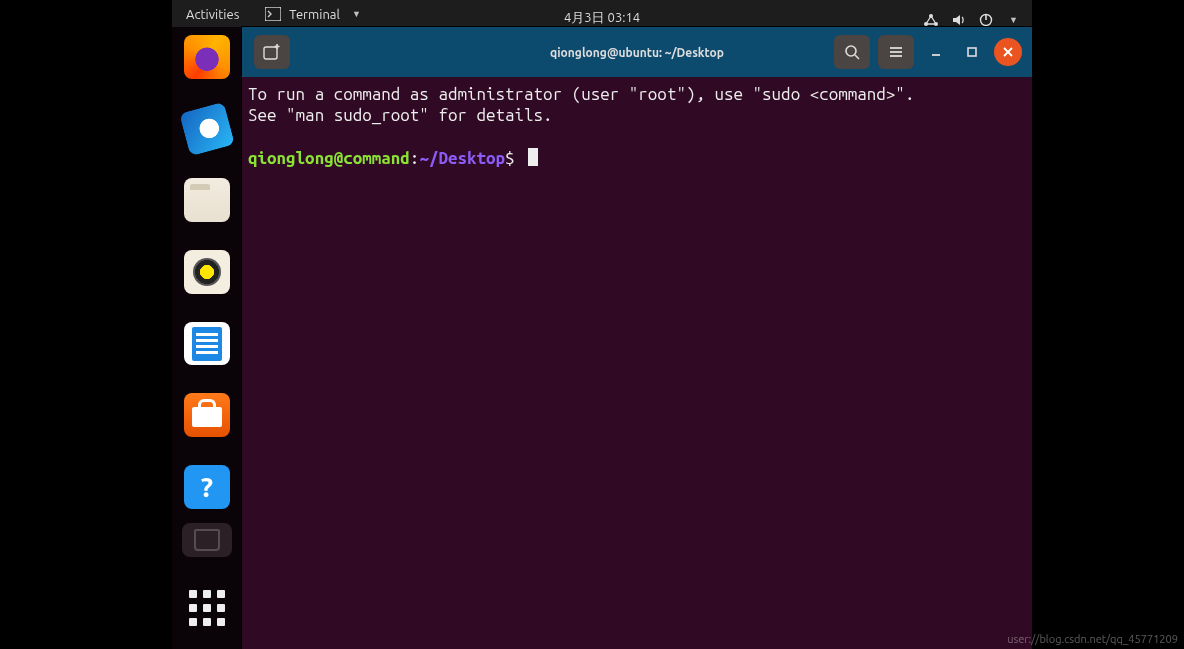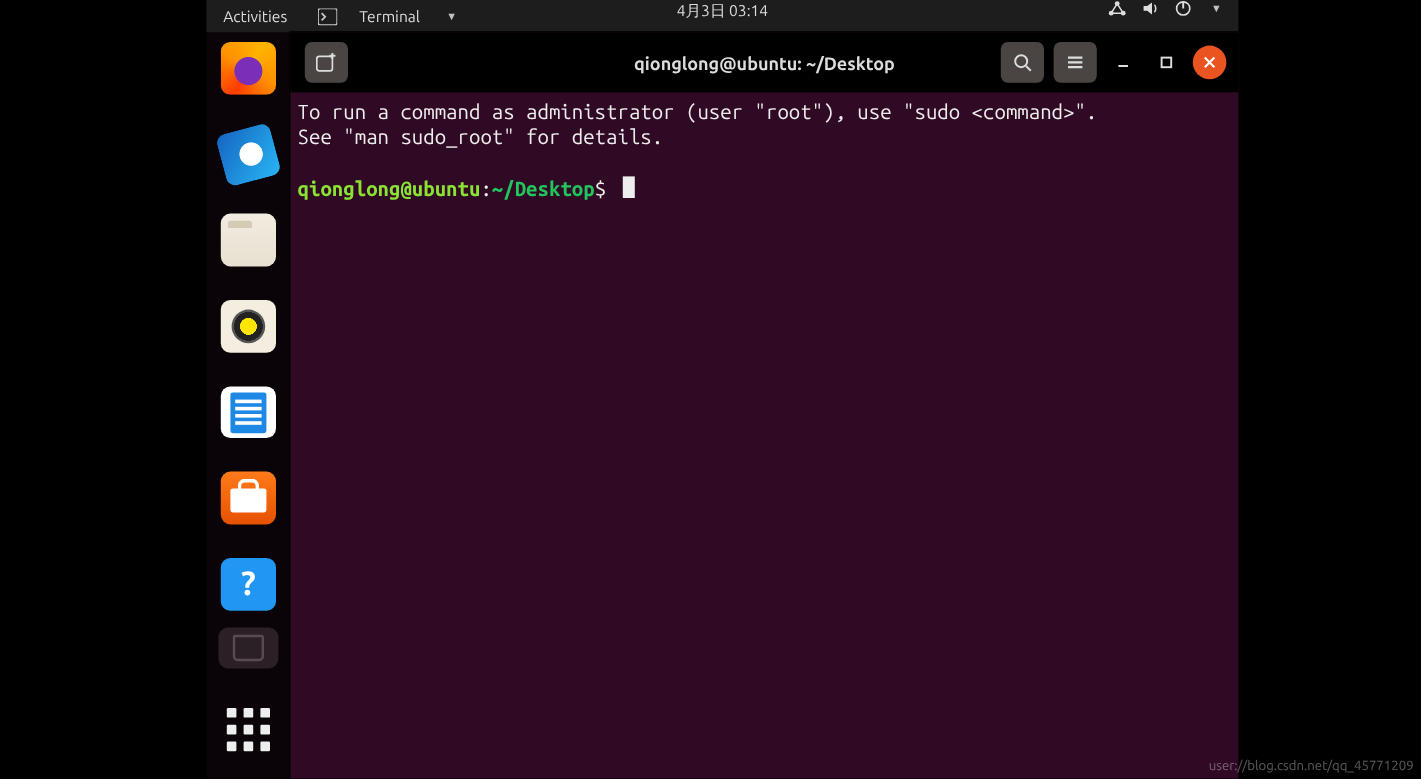--- a/index.html
+++ b/index.html
@@ -1,21 +1,21 @@
 <!DOCTYPE html>
 <html><head>
 <meta charset="utf-8">
 <style>
   html,body{margin:0;padding:0;height:100%;background:#000;font-family:"Ubuntu","Noto Sans",sans-serif;color:#e0e0e0;}
   .screen{position:relative;width:1184px;height:649px;margin:0 auto;background:#000;overflow:hidden;}
   .desktop{position:absolute;left:172px;top:0;width:860px;height:649px;background:#000;}
   
-  .topbar{position:absolute;left:0;top:0;width:100%;height:27px;background:#1d1d1d;display:flex;align-items:flex-start;color:#ddd;font-size:13px;}
+  .topbar{position:absolute;left:0;top:0;width:100%;height:27px;background:#1d1d1d;display:flex;align-items:flex-end;color:#ddd;font-size:13px;}
   .topbar .activities{padding:0 14px;height:100%;display:flex;align-items:center;cursor:pointer;}
-  .topbar .appmenu{padding:0 12px;height:100%;display:flex;align-items:center;cursor:pointer;gap:18px;}
+  .topbar .appmenu{padding:0 12px;height:100%;display:flex;align-items:center;cursor:pointer;gap:8px;}
   .topbar .spacer{flex:1;}
   .topbar .clock{position:absolute;left:50%;transform:translateX(-50%);padding:0 10px;}
   .topbar .status{display:flex;align-items:center;gap:12px;padding:0 14px;}
   .topbar svg{display:block;}
   .tri{font-size:9px;opacity:.85;display:inline-block;margin-left:4px;}
   
   .dock{position:absolute;left:0;top:27px;bottom:0;width:70px;background:rgba(30,12,22,.35);display:flex;flex-direction:column;align-items:center;padding-top:8px;gap:28px;}
   .dock .icon{width:46px;height:46px;border-radius:8px;display:flex;align-items:center;justify-content:center;cursor:pointer;}
   .firefox{background:radial-gradient(circle at 50% 55%, #7b2fb8 0 34%, transparent 36%), conic-gradient(from 210deg,#ff3d00,#ff9100,#ffb300,#ff9100,#ff3d00);border-radius:50%;}
   .thunderbird{background:radial-gradient(circle at 55% 50%, #fff 0 28%, transparent 30%), linear-gradient(135deg,#1565c0,#29b6f6);border-radius:50%;transform:rotate(-15deg);}
@@ -30,31 +30,31 @@
   .software::before{content:"";position:absolute;left:8px;right:8px;top:14px;bottom:10px;background:#fff;border-radius:2px;}
   .software::after{content:"";position:absolute;left:14px;right:14px;top:6px;height:10px;border:3px solid #fff;border-bottom:none;border-radius:6px 6px 0 0;}
   .help{background:#2196f3;border-radius:50%;color:#fff;font-size:28px;font-weight:600;}
   .trash{width:50px;height:36px;border-radius:8px;background:#2b2026;margin-top:-14px;position:relative;}
   .trash::after{content:"";position:absolute;left:12px;right:12px;top:6px;bottom:6px;border:2px solid #5a4b52;border-radius:2px 2px 4px 4px;}
   .dock .bottom{margin-top:auto;margin-bottom:18px;}
   .apps{width:46px;height:46px;display:grid;grid-template-columns:repeat(3,8px);grid-template-rows:repeat(3,8px);gap:6px;align-content:center;justify-content:center;}
   .apps span{width:8px;height:8px;background:#eee;border-radius:1px;}
   
   .window{position:absolute;left:70px;top:27px;width:790px;height:622px;background:#300a24;display:flex;flex-direction:column;box-shadow:0 0 0 1px #000;}
-  .titlebar{height:50px;background:#000000;display:flex;align-items:center;color:#ddd;font-size:15px;position:relative;}
+  .titlebar{height:50px;background:#0c4a6e;display:flex;align-items:center;color:#ddd;font-size:12px;position:relative;}
   .titlebar .newtab{width:36px;height:34px;border-radius:6px;background:#4a4542;margin-left:12px;display:flex;align-items:center;justify-content:center;cursor:pointer;}
   .titlebar .title{position:absolute;left:50%;transform:translateX(-50%);font-weight:600;}
   .titlebar .controls{margin-left:auto;display:flex;align-items:center;gap:8px;padding-right:10px;}
   .hbtn{width:36px;height:34px;border-radius:6px;background:#4a4542;display:flex;align-items:center;justify-content:center;cursor:pointer;}
   .winbtn{width:28px;height:28px;border-radius:50%;display:flex;align-items:center;justify-content:center;cursor:pointer;}
   .winbtn.dim{background:transparent;color:#ddd;}
   .winbtn.close{background:#e95420;color:#fff;}
   .terminal-body{flex:1;padding:6px 6px;font-family:"Ubuntu Mono","DejaVu Sans Mono",monospace;font-size:17px;line-height:1.25;white-space:pre-wrap;color:#eee;}
   .prompt .user{color:#8ae234;font-weight:600;}
-  .prompt .path{color:#22c55e;font-weight:600;}
+  .prompt .path{color:#8b5cf6;font-weight:600;}
   .prompt .dollar{color:#eee;}
   .cursor{display:inline-block;width:10px;height:18px;background:#eee;margin-left:4px;vertical-align:-2px;}
   .watermark{position:absolute;right:6px;bottom:4px;color:rgba(255,255,255,.35);font-size:11px;}
 </style>
 </head>
 <body>
 
 <div class="screen">
   <div class="desktop">
 
@@ -155,17 +155,17 @@
             <svg width="12" height="12" viewBox="0 0 12 12">
                 <line x1="2" y1="2" x2="10" y2="10" stroke="#fff" stroke-width="1.8"></line>
                 <line x1="10" y1="2" x2="2" y2="10" stroke="#fff" stroke-width="1.8"></line>
               </svg>
           </div>
         </div>
       </div>
       <div class="terminal-body"><span>To run a command as administrator (user "root"), use "sudo &lt;command&gt;".</span>
 <span>See "man sudo_root" for details.</span>
 
-<span class="prompt"><span class="user">qionglong@ubuntu</span><span class="dollar">:</span><span class="path">~/Desktop</span><span class="dollar">$</span></span> <span class="cursor"></span></div>
+<span class="prompt"><span class="user">qionglong@command</span><span class="dollar">:</span><span class="path">~/Desktop</span><span class="dollar">$</span></span> <span class="cursor"></span></div>
     </div>
   </div>
   <div class="watermark">user://blog.csdn.net/qq_45771209</div>
 </div>
 
 </body></html>

